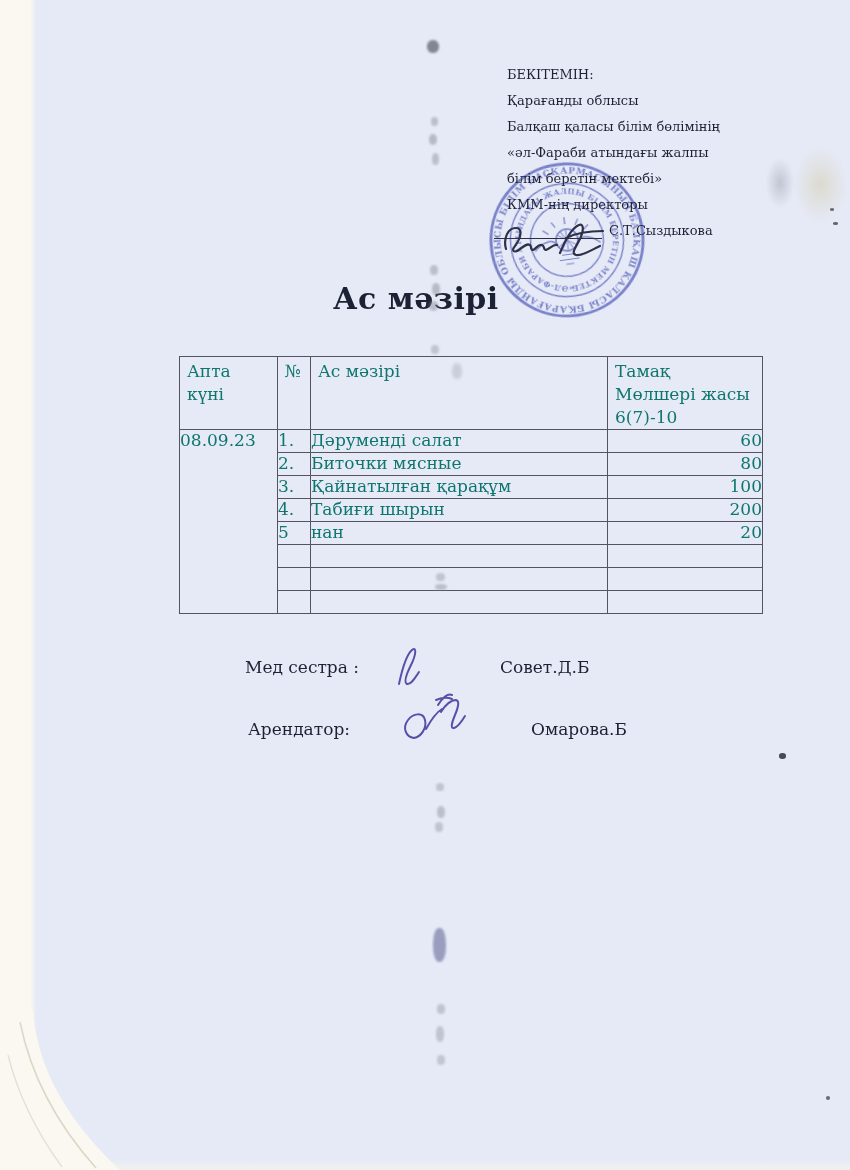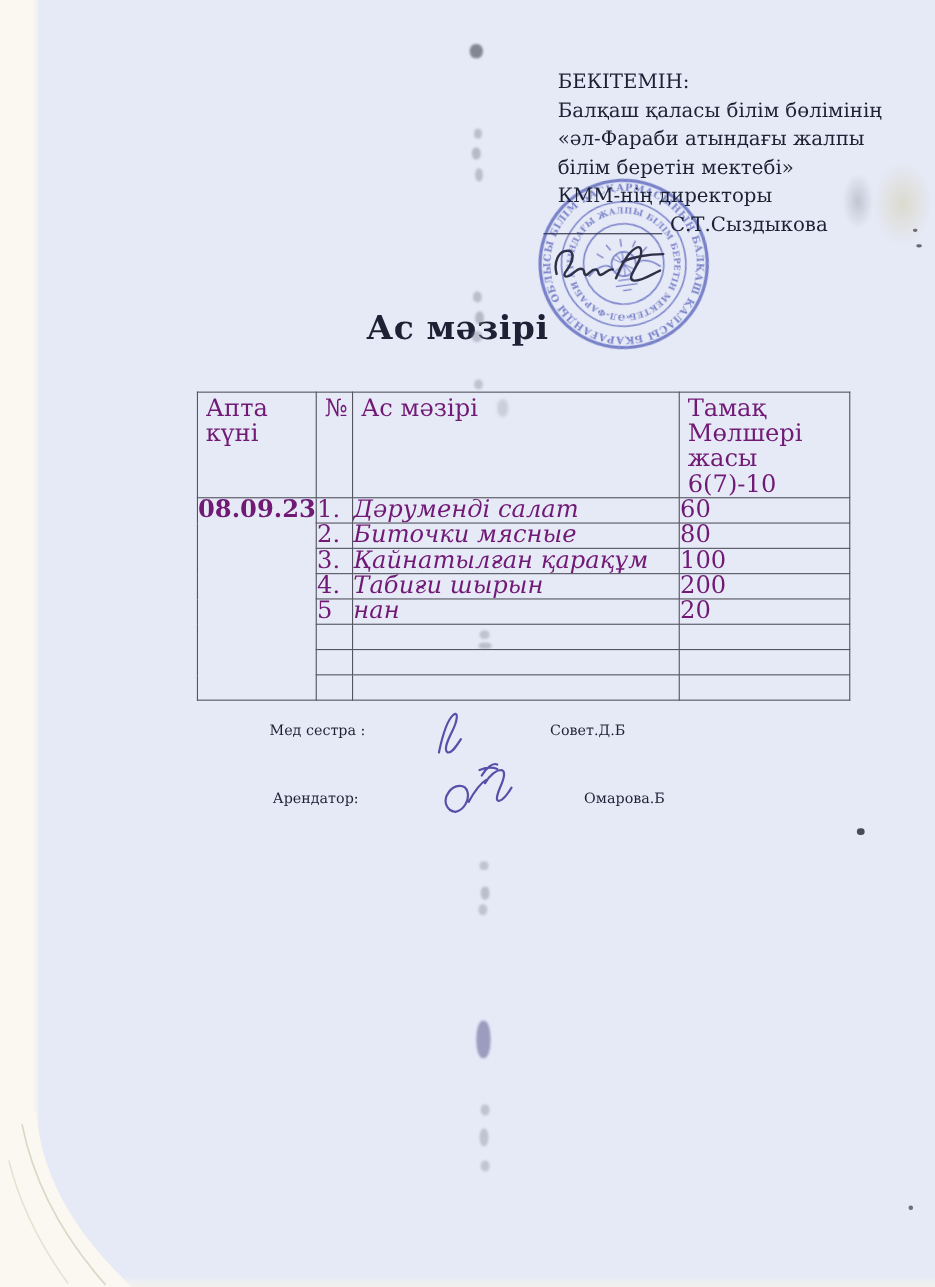--- a/index.html
+++ b/index.html
@@ -6,43 +6,43 @@
   .page{position:relative;width:850px;height:1170px;background:#e6eaf7;overflow:hidden;
         font-family:"DejaVu Serif","Liberation Serif",serif;color:#1d2134;}
   
   .left-strip{position:absolute;left:0;top:0;width:36px;height:100%;
               background:linear-gradient(90deg,#faf8f0 0 30px,#eef0f2 34px,rgba(238,240,242,0) 36px);z-index:6;}
   .bottom-strip{position:absolute;left:0;bottom:0;width:100%;height:10px;
                 background:linear-gradient(180deg,rgba(230,234,247,0) 0,#f0f1ee 80%);z-index:6;}
   .corner-wedge{position:absolute;left:0;top:1010px;z-index:7;}
   .smudge{position:absolute;border-radius:50%;}
   
-  .approval{position:absolute;left:507px;top:62px;font-size:18px;line-height:26px;z-index:3;}
+  .approval{position:absolute;left:507px;top:62px;font-size:13px;line-height:26px;z-index:3;}
   .ap-sign-row{display:flex;align-items:flex-start;margin-left:-13px;height:26px;}
   .sig-underline{display:inline-block;width:108px;height:20px;border-bottom:1.7px solid #2c2e44;margin-right:7px;}
   
   .stamp{position:absolute;left:487px;top:160px;width:160px;height:160px;opacity:.8;
          transform:rotate(-8deg);filter:blur(.3px);z-index:2;}
   
   .title{position:absolute;left:333px;top:281px;margin:0;font-size:30px;font-weight:bold;
          letter-spacing:.5px;z-index:3;}
   
   .menu{position:absolute;left:179px;top:356px;border-collapse:collapse;table-layout:fixed;
-        font-size:22px;color:#701a75;z-index:3;}
+        font-size:17px;color:#0f766e;z-index:3;}
   .menu td{border:1.4px solid #53545f;vertical-align:top;overflow:hidden;}
   .menu tr.head td{height:66px;padding:3px 4px 0 7px;line-height:23px;}
   .menu td.amount-head{white-space:pre-line;}
   .menu tr.body{height:23px;}
   .menu tr.body td{line-height:21px;padding:0;}
-  .menu td.date{padding:1px 2px 0 8px;font-weight:bold;}
+  .menu td.date{padding:1px 2px 0 8px;}
   .menu td.num{padding-left:6px;}
-  .menu td.dish{padding-left:9px;font-style:italic;}
-  .menu td.amt{text-align:left;}
-  
-  .signoff span{position:absolute;font-size:13px;z-index:3;}
+  .menu td.dish{padding-left:9px;}
+  .menu td.amt{text-align:right;}
+  
+  .signoff span{position:absolute;font-size:17px;z-index:3;}
   .lab-nurse{left:245px;top:657px;}
   .name-nurse{left:500px;top:657px;}
   .lab-tenant{left:248px;top:719px;}
   .name-tenant{left:503px;top:719px;margin-left:28px;}
   .ink-overlay{position:absolute;left:0;top:0;z-index:4;pointer-events:none;}
   
   .speck{position:absolute;border-radius:45%;z-index:5;}
 </style>
 </head>
 <body>
@@ -69,20 +69,21 @@
       <circle cx="80" cy="80" r="11" stroke-width="1.6"></circle>
       <path d="M 80 69 L 80 91 M 71 74 L 89 86 M 89 74 L 71 86 M 74 70.5 L 86 89.5 M 86 70.5 L 74 89.5" stroke-width="1"></path>
       <path d="M 80 64 L 80 57 M 70 66 L 66.5 60.5 M 90 66 L 93.5 60.5 M 62.5 72 L 57 67.5 M 97.5 72 L 103 67.5" stroke-width="1.3"></path>
       <path d="M 47 87 C 56 78.5 66 77 69 83 M 113 87 C 104 78.5 94 77 91 83" stroke-width="1.5"></path>
       <path d="M 73 94.5 L 87 94.5 M 70 99.5 L 90 99.5 M 76 104 L 84 104" stroke-width="1.2"></path>
     </g>
   </svg>
 
   <div class="approval">
     <div>БЕКІТЕМІН:</div>
+    <div>Қарағанды облысы</div>
     <div>Балқаш қаласы білім бөлімінің</div>
     <div>«әл-Фараби атындағы жалпы</div>
     <div>білім беретін мектебі»</div>
     <div>КММ-нің директоры</div>
     <div class="ap-sign-row">
       <span class="sig-underline"></span>
       <span>С.Т.Сыздыкова</span>
     </div>
   </div>
 

